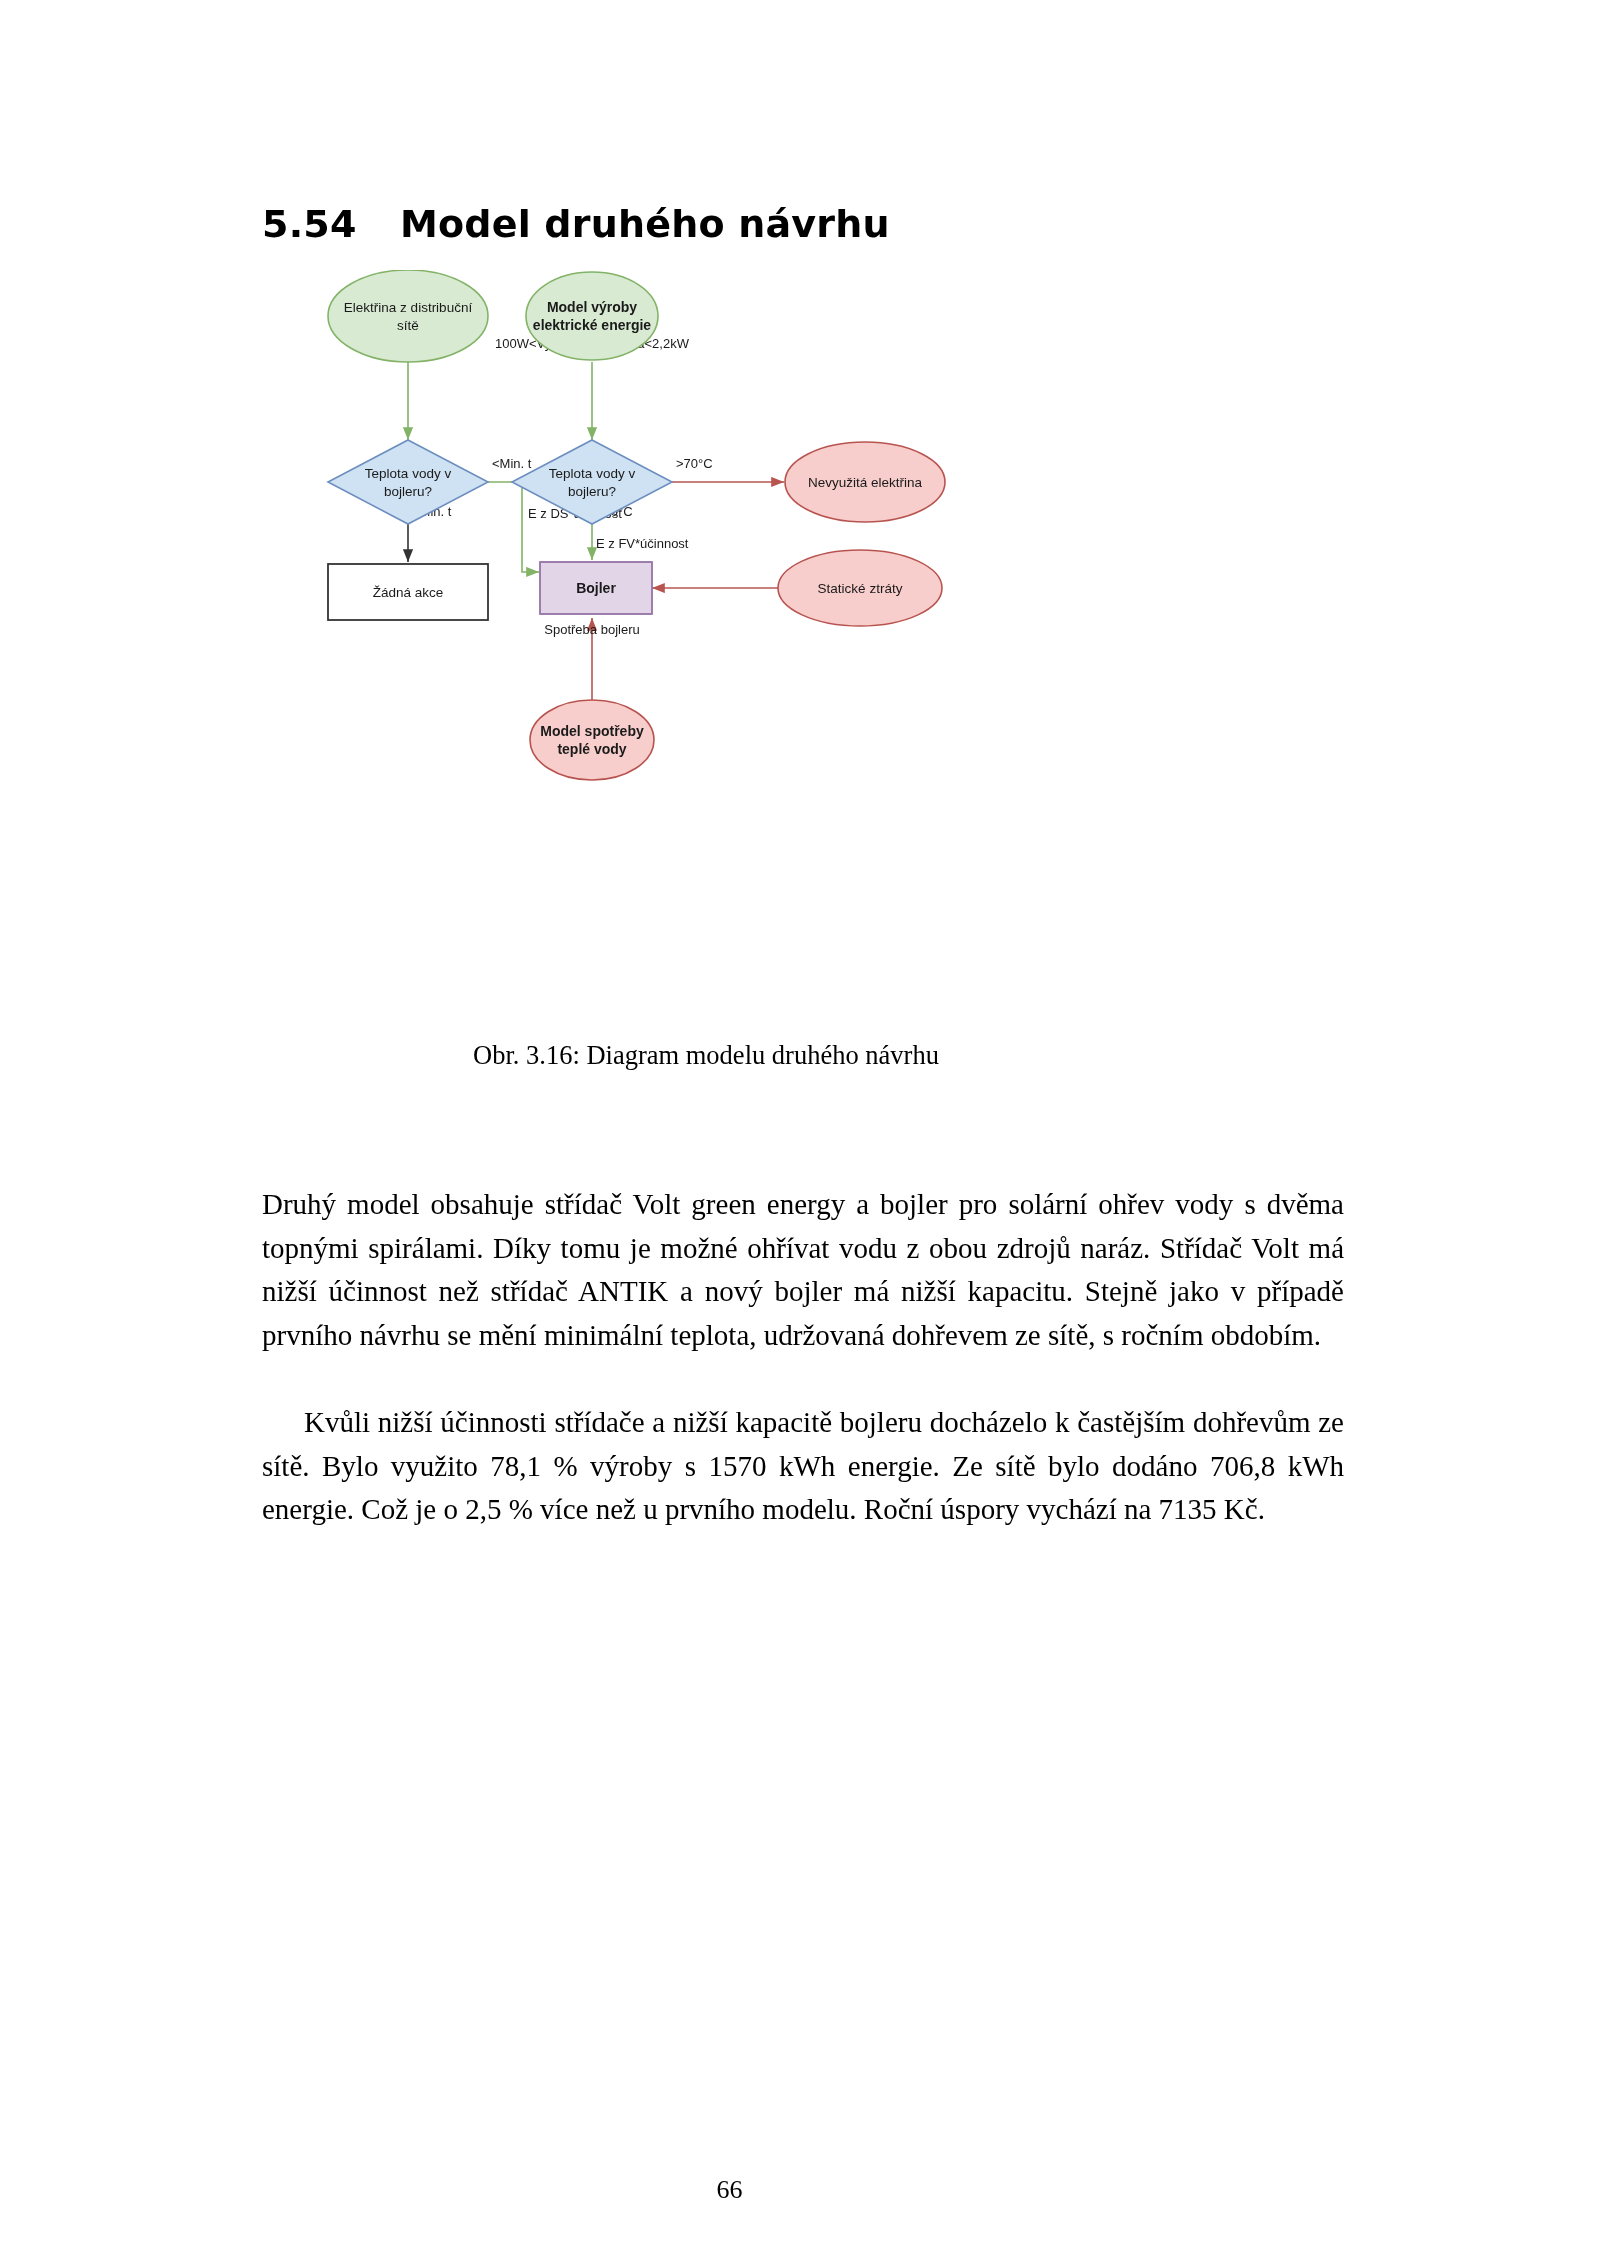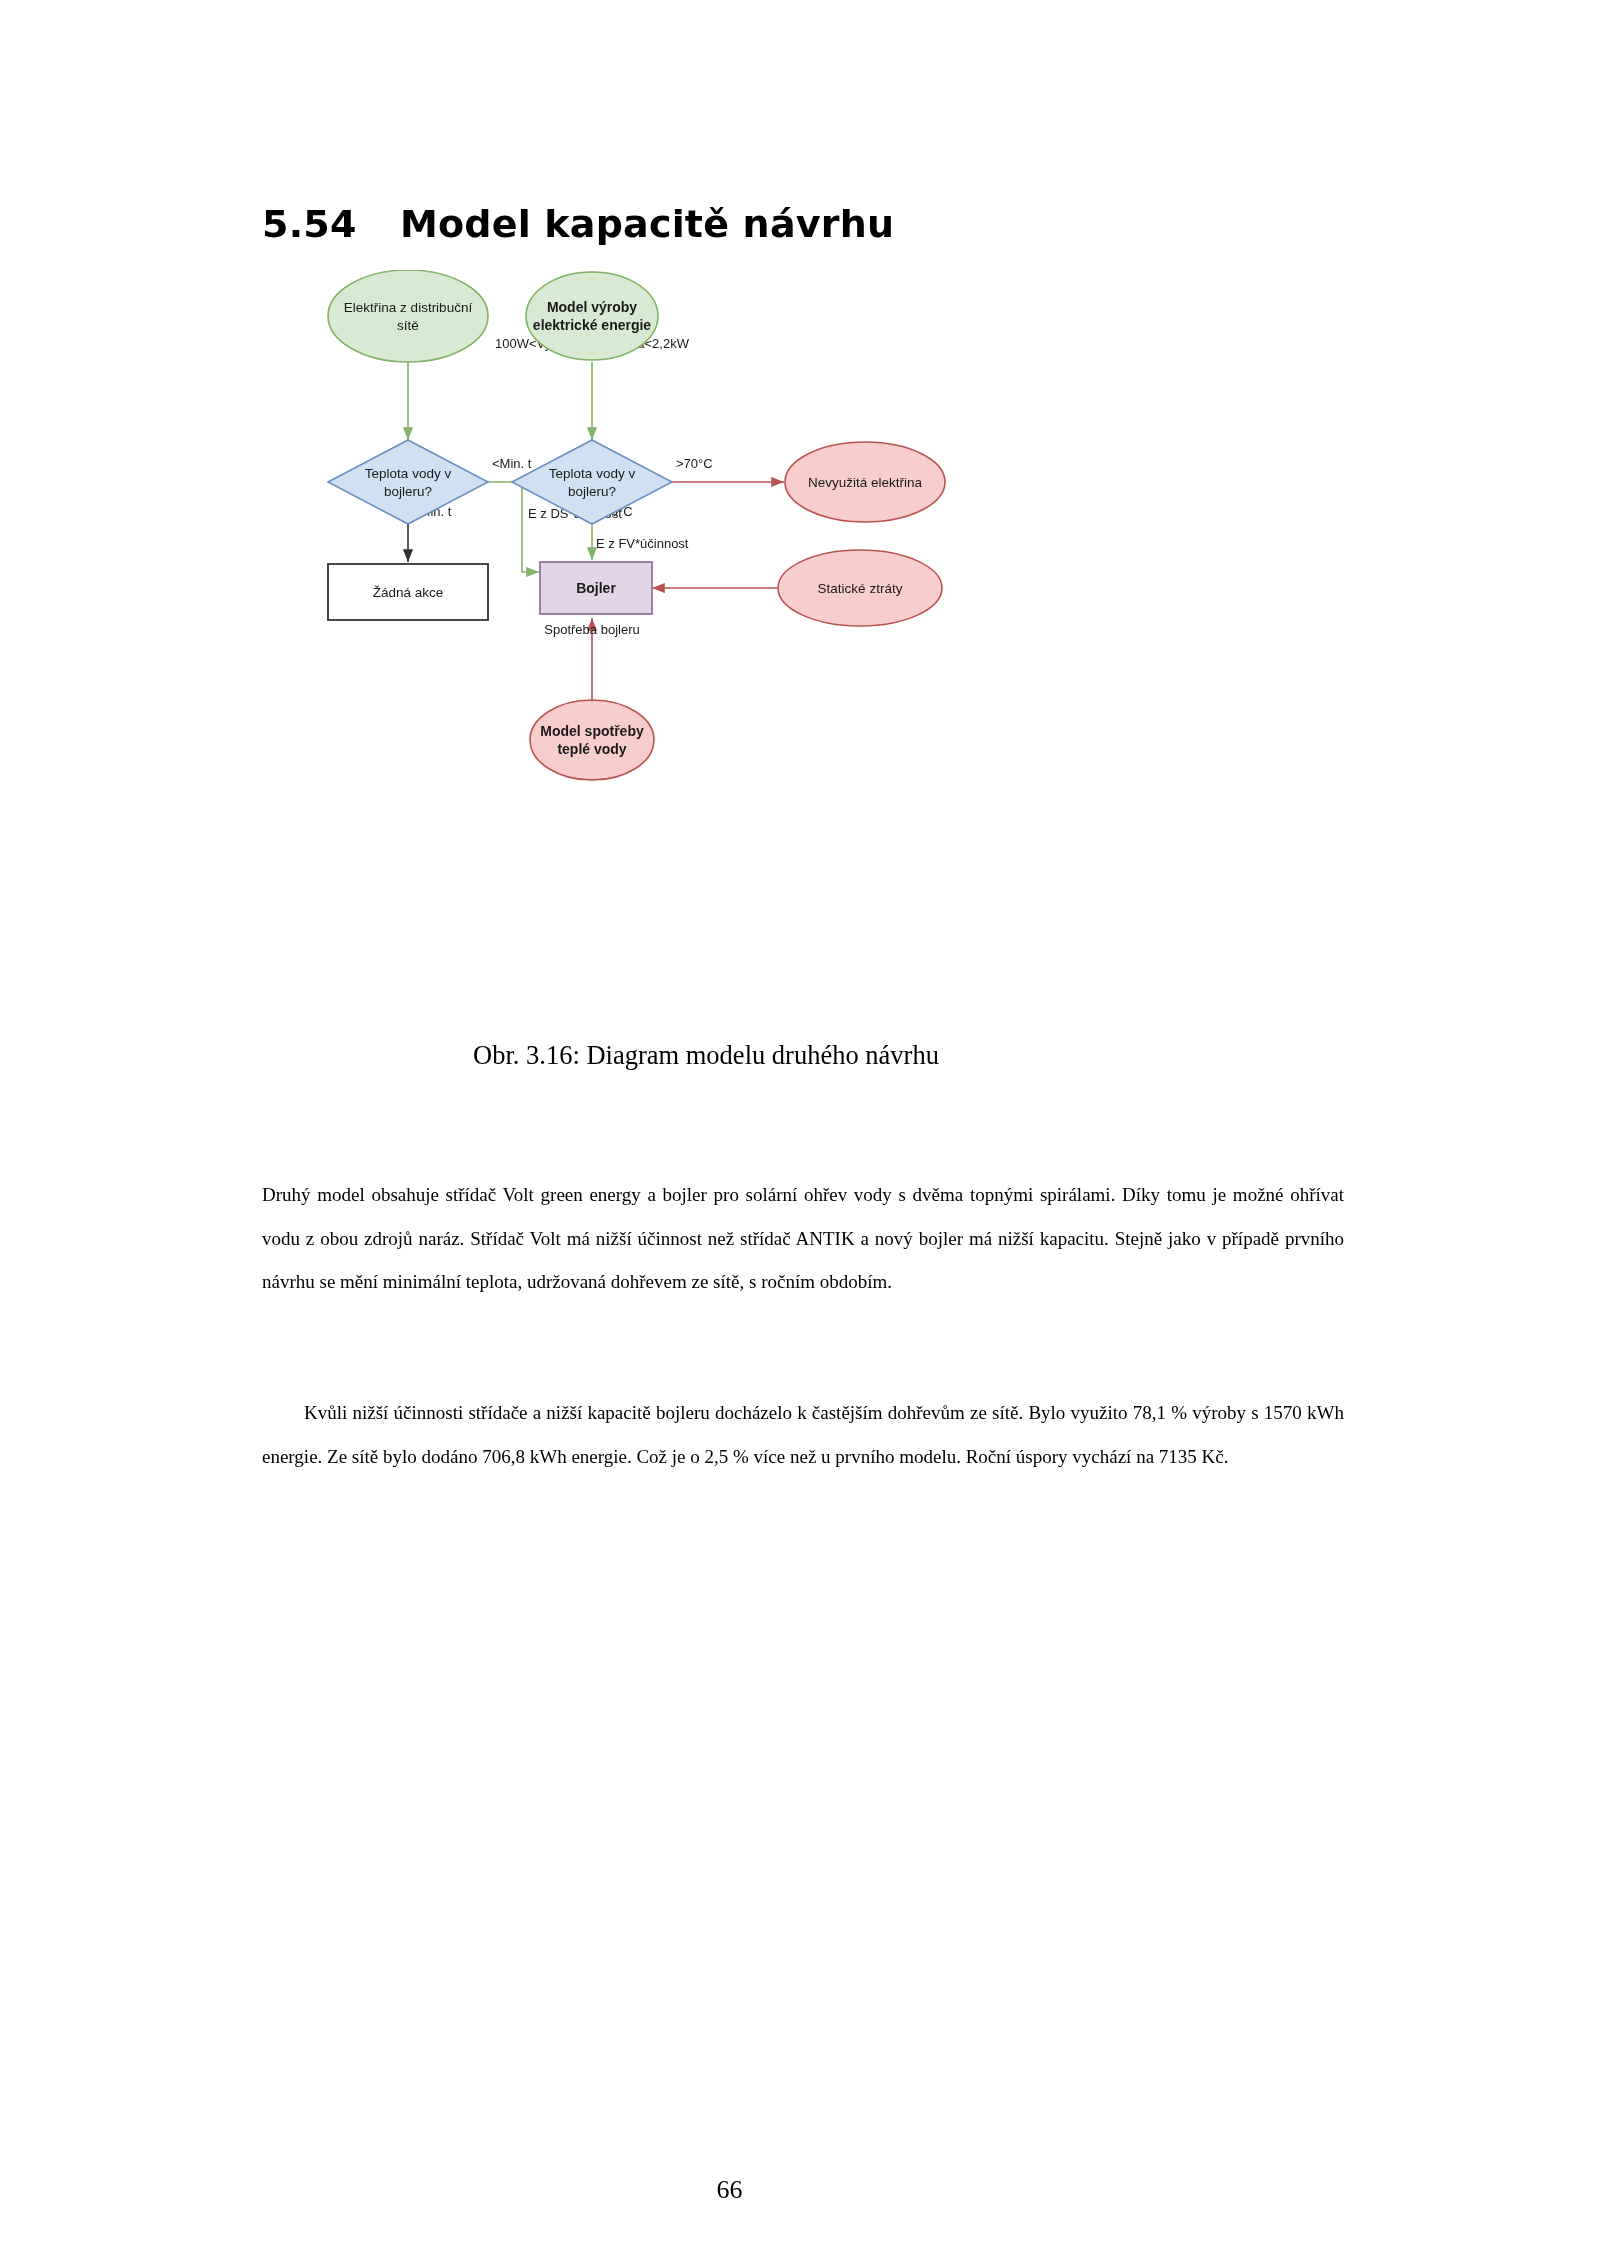--- a/index.html
+++ b/index.html
@@ -57,21 +57,21 @@
     font-family: "Liberation Serif", serif;
     font-size: 26.5px;
   }
 
   
   .body-text {
     position: absolute;
     left: 262px;
     width: 1082px;
     font-family: "Liberation Serif", serif;
-    font-size: 19px;
+    font-size: 29px;
     line-height: 43.5px;
     text-align: justify;
     text-justify: inter-word;
     hyphens: manual;
   }
   .para-1 { top: 1154px; }
   .para-2 { top: 1372px; text-indent: 42px; }
 
   .page-number {
     position: absolute;
@@ -91,21 +91,21 @@
   .node-label { font-size: 13.5px; }
   .node-label-bold { font-size: 14px; font-weight: bold; }
   .edge-label { font-size: 13px; }
 </style>
 </head>
 <body>
 
 <div class="page">
 
   <h2 class="section-heading">
-    <span class="num">5.54</span><span>Model kapacitě návrhu</span>
+    <span class="num">5.54</span><span>Model druhého návrhu</span>
   </h2>
 
   <div class="figure">
     <svg width="1080" height="740" viewBox="0 0 1080 740" xmlns="http://www.w3.org/2000/svg">
       <defs>
         <marker id="arrow-green" markerWidth="9" markerHeight="9" refX="8" refY="3.2" orient="auto">
           <path d="M0,0 L8,3.2 L0,6.4 z" fill="#82b366"></path>
         </marker>
         <marker id="arrow-pink" markerWidth="9" markerHeight="9" refX="8" refY="3.2" orient="auto">
           <path d="M0,0 L8,3.2 L0,6.4 z" fill="#b85450"></path>

